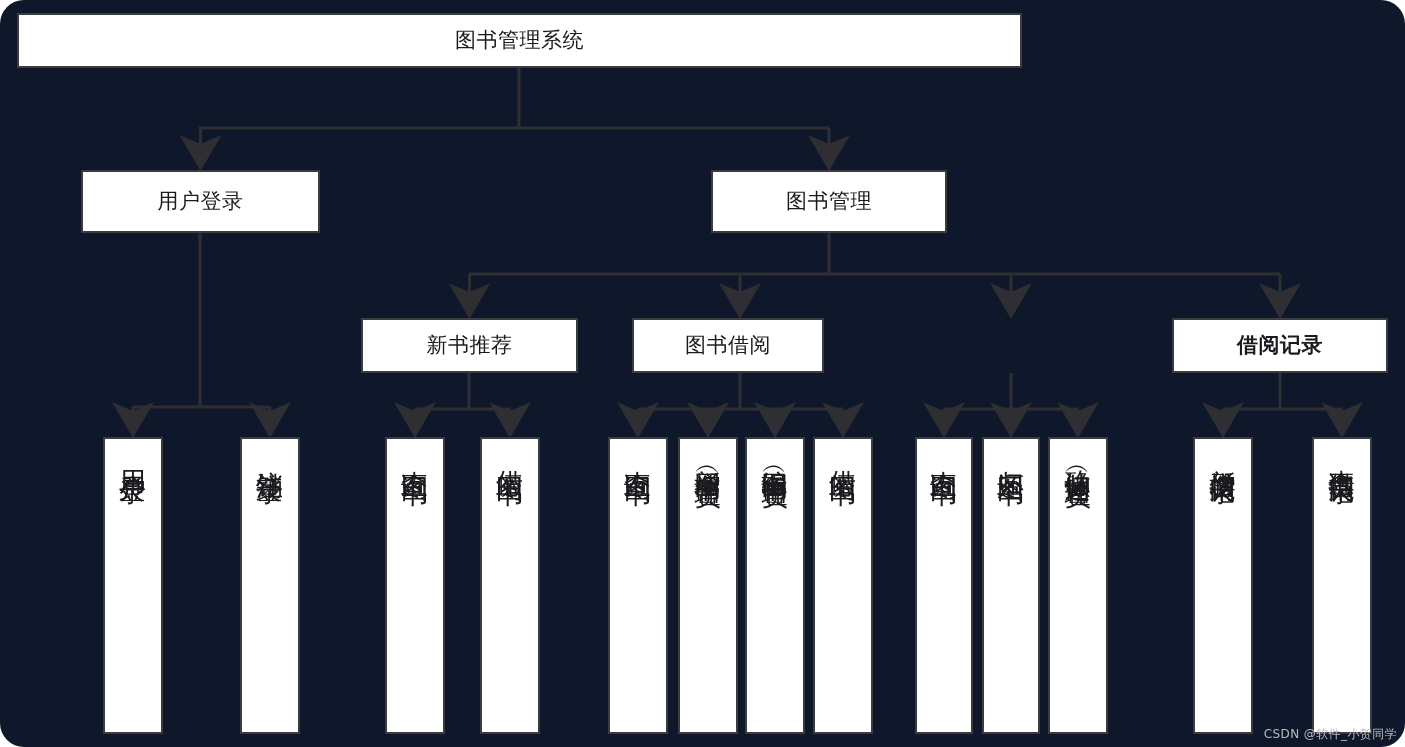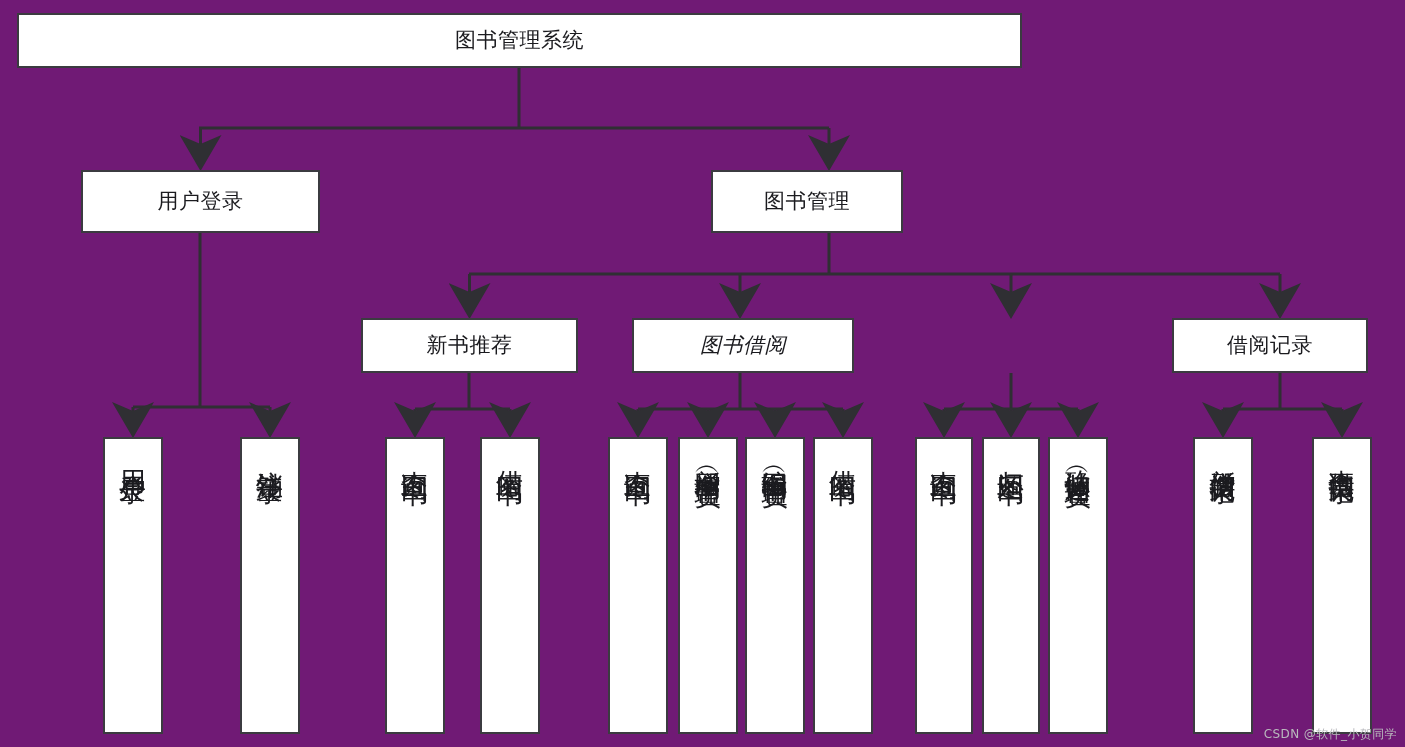--- a/index.html
+++ b/index.html
@@ -7,22 +7,23 @@
     padding: 0;
     background: #ffffff;
   }
   body {
     font-family: "DejaVu Sans", "Liberation Sans", sans-serif;
   }
   #canvas {
     position: relative;
     width: 1405px;
     height: 747px;
-    background: #701a75;
+    background: #0f172a;
     overflow: hidden;
+    border-radius: 24px;
   }
   #wires {
     position: absolute;
     left: 0;
     top: 0;
     width: 1405px;
     height: 747px;
     pointer-events: none;
   }
   .node {
@@ -122,34 +123,34 @@
   </svg>
 
   <div class="node horiz" style="left: 17px; top: 13px; width: 1005px; height: 55px;">
     <span class="node-label">图书管理系统</span>
   </div>
 
   <div class="node horiz" style="left: 81px; top: 170px; width: 239px; height: 63px;">
     <span class="node-label">用户登录</span>
   </div>
 
-  <div class="node horiz" style="left: 711px; top: 170px; width: 192px; height: 63px;">
+  <div class="node horiz" style="left: 711px; top: 170px; width: 236px; height: 63px;">
     <span class="node-label">图书管理</span>
   </div>
 
   <div class="node horiz" style="left: 361px; top: 318px; width: 217px; height: 55px;">
     <span class="node-label">新书推荐</span>
   </div>
 
-  <div class="node horiz" style="left: 632px; top: 318px; width: 222px; height: 55px; font-style: italic;">
+  <div class="node horiz" style="left: 632px; top: 318px; width: 192px; height: 55px;">
     <span class="node-label">图书借阅</span>
   </div>
 
 
-  <div class="node horiz" style="left: 1172px; top: 318px; width: 196px; height: 55px;">
+  <div class="node horiz" style="left: 1172px; top: 318px; width: 216px; height: 55px; font-weight: bold;">
     <span class="node-label">借阅记录</span>
   </div>
 
   <div class="node vert" style="left: 103px; top: 437px; width: 60px; height: 297px;">
     <span class="node-label">用户登录</span>
   </div>
 
   <div class="node vert" style="left: 240px; top: 437px; width: 60px; height: 297px;">
     <span class="node-label">注销登录</span>
   </div>

